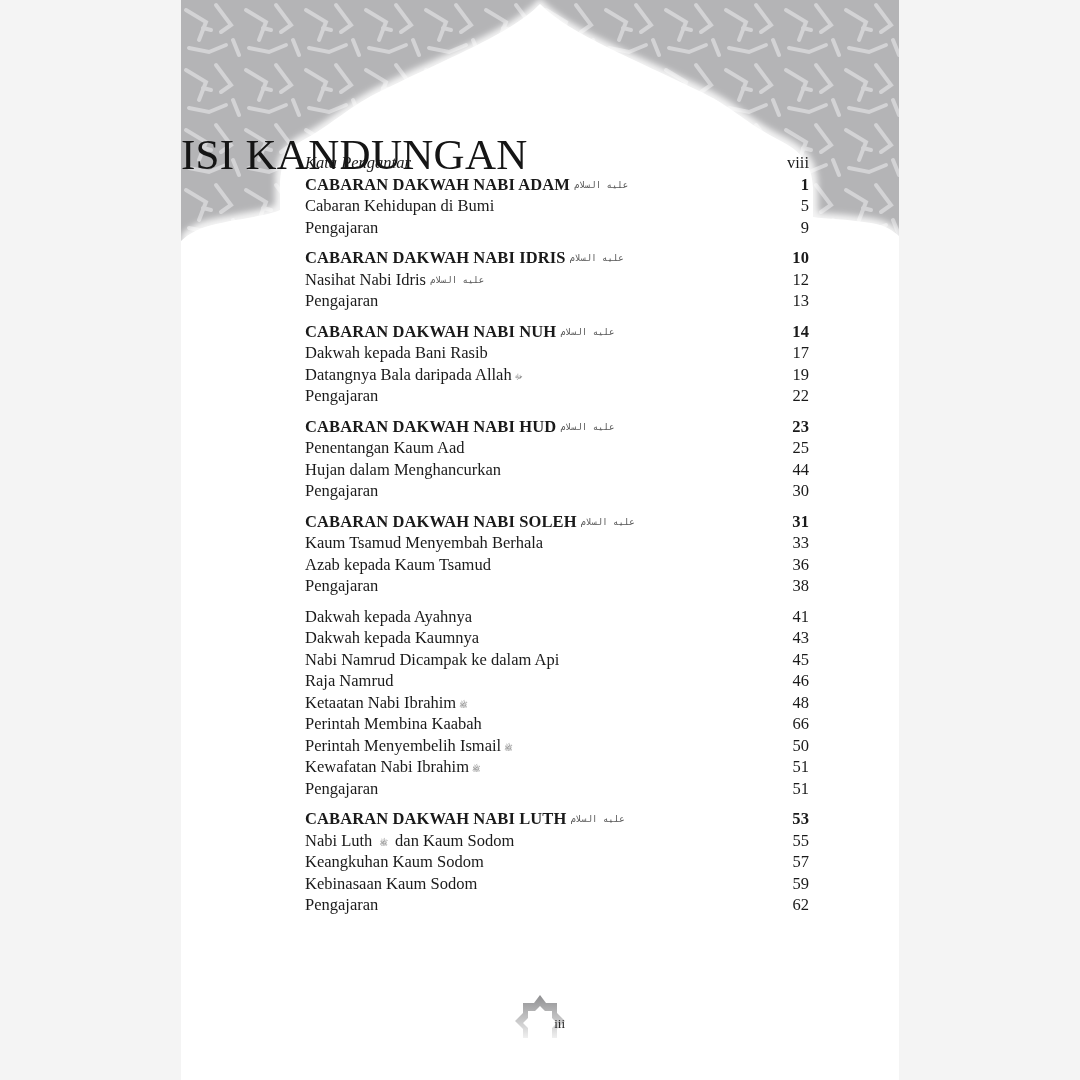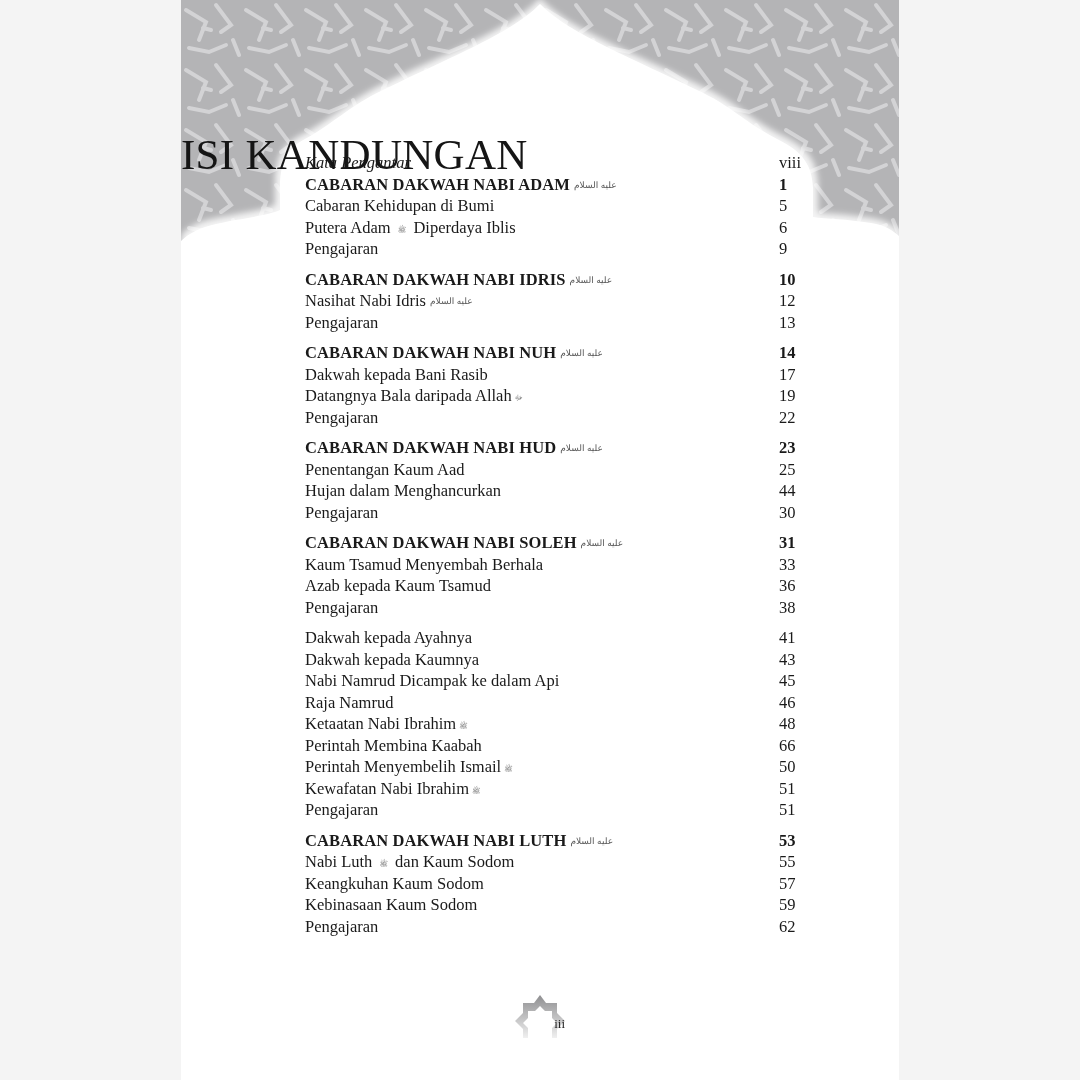--- a/index.html
+++ b/index.html
@@ -17,25 +17,25 @@
   }
   .toc { position:absolute; left:124px; top:152px; width:504px; }
   .row {
     display:flex; justify-content:space-between; align-items:baseline;
     height:21.5px; line-height:21.5px; font-size:16.5px;
   }
   .row.heading { font-weight:bold; font-size:16.5px; letter-spacing:0.1px; }
   .row.intro .lbl { font-style:italic; }
   .section { margin-bottom:9px; }
   .hon {
-    font-family:Liberation Sans, sans-serif; font-size:9px; font-weight:normal; color:#555;
+    font-family:Liberation Mono, monospace; font-size:9px; font-weight:normal; color:#555;
     margin-left:4px; vertical-align:2px; display:inline-block;
   }
   .hon-small { font-size:7px; color:#666; margin:0 3px; vertical-align:1px; }
-  .pg { min-width:30px; }
+  .pg { text-align:right; min-width:30px; }
   .footer { position:absolute; left:334px; top:994px; width:50px; height:44px; }
   .footer-num {
     position:absolute; left:0; width:50px; top:22px; text-align:right; font-size:13px; color:#222;
   }
 </style>
 </head>
 <body>
 
 <div class="page">
 
@@ -98,24 +98,20 @@
     <div class="section">
       <div class="row heading">
         <span><span>CABARAN DAKWAH NABI ADAM</span><span class="hon">عليه السلام</span></span>
         <span class="pg">1</span>
       </div>
       <div class="row">
         <span>Cabaran Kehidupan di Bumi</span>
         <span class="pg">5</span>
       </div>
       <div class="row">
-        <span><span>Putera Adam </span><span class="hon hon-small">ﷺ</span><span> Diperdaya Iblis</span></span>
-        <span class="pg">6</span>
-      </div>
-      <div class="row">
         <span>Pengajaran</span>
         <span class="pg">9</span>
       </div>
     </div>
 
     <div class="section">
       <div class="row heading">
         <span><span>CABARAN DAKWAH NABI IDRIS</span><span class="hon">عليه السلام</span></span>
         <span class="pg">10</span>
       </div>

